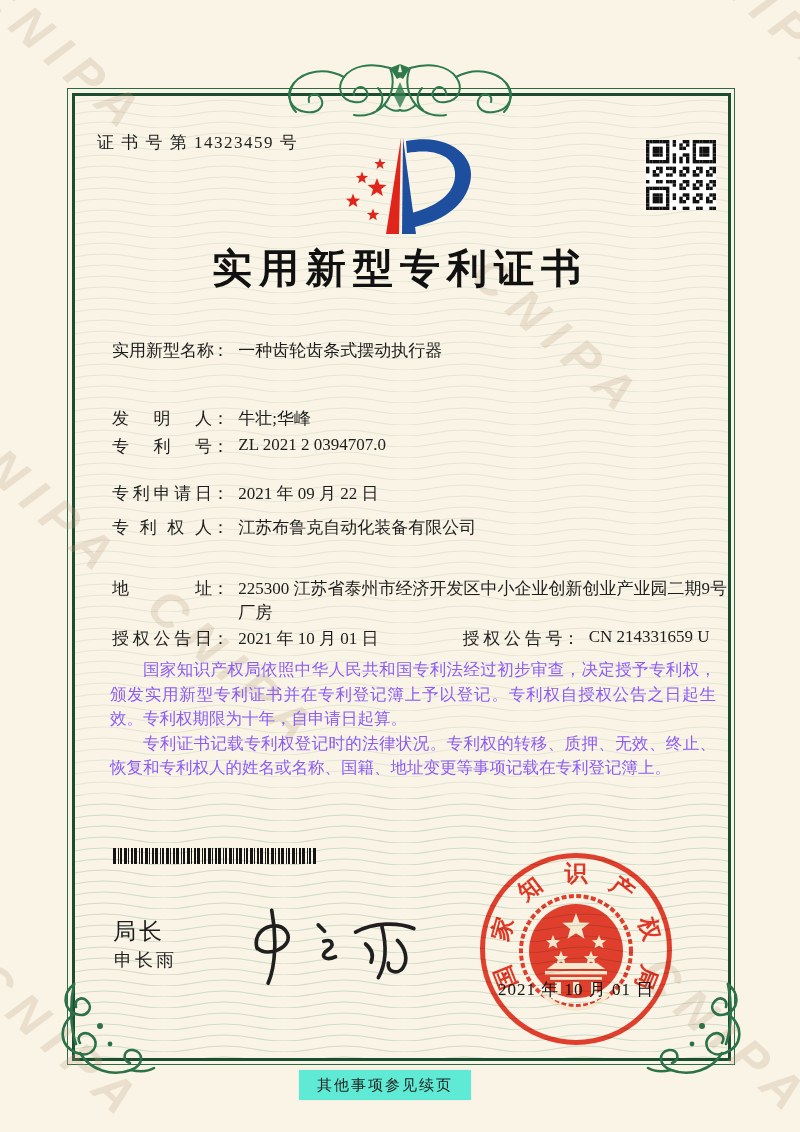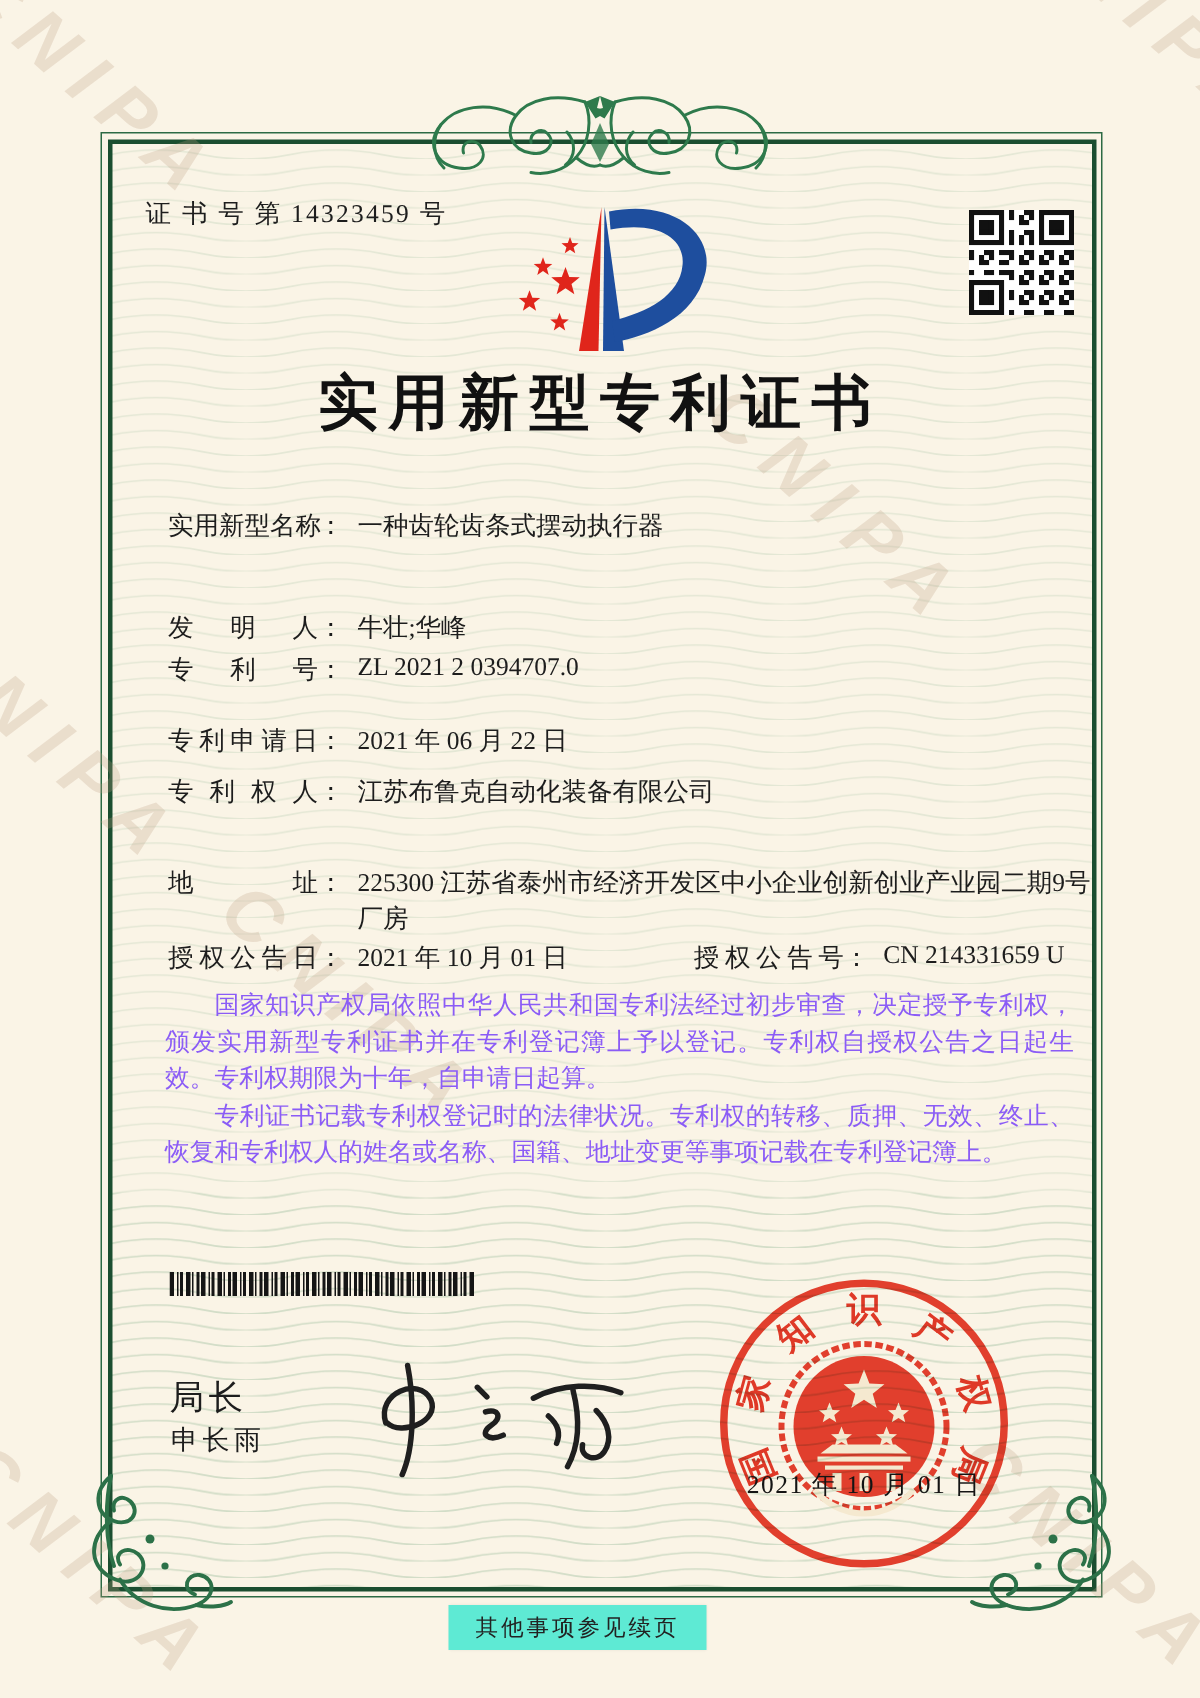--- a/index.html
+++ b/index.html
@@ -344,21 +344,21 @@
   <div class="content frow" style="top:407px">
     <span class="flabel">发明人</span><span class="fcolon">：</span>
     <span class="fvalue">牛壮;华峰</span>
   </div>
   <div class="content frow" style="top:435px">
     <span class="flabel">专利号</span><span class="fcolon">：</span>
     <span class="fvalue">ZL 2021 2 0394707.0</span>
   </div>
   <div class="content frow" style="top:482px">
     <span class="flabel">专利申请日</span><span class="fcolon">：</span>
-    <span class="fvalue">2021 年 06 月 22 日</span>
+    <span class="fvalue">2021 年 09 月 22 日</span>
   </div>
   <div class="content frow" style="top:516px">
     <span class="flabel">专利权人</span><span class="fcolon">：</span>
     <span class="fvalue">江苏布鲁克自动化装备有限公司</span>
   </div>
   <div class="content frow" style="top:577px">
     <span class="flabel">地址</span><span class="fcolon">：</span>
     <span class="fvalue fvalue-wrap">225300 江苏省泰州市经济开发区中小企业创新创业产业园二期9号厂房</span>
   </div>
   <div class="content frow" style="top:627px">

